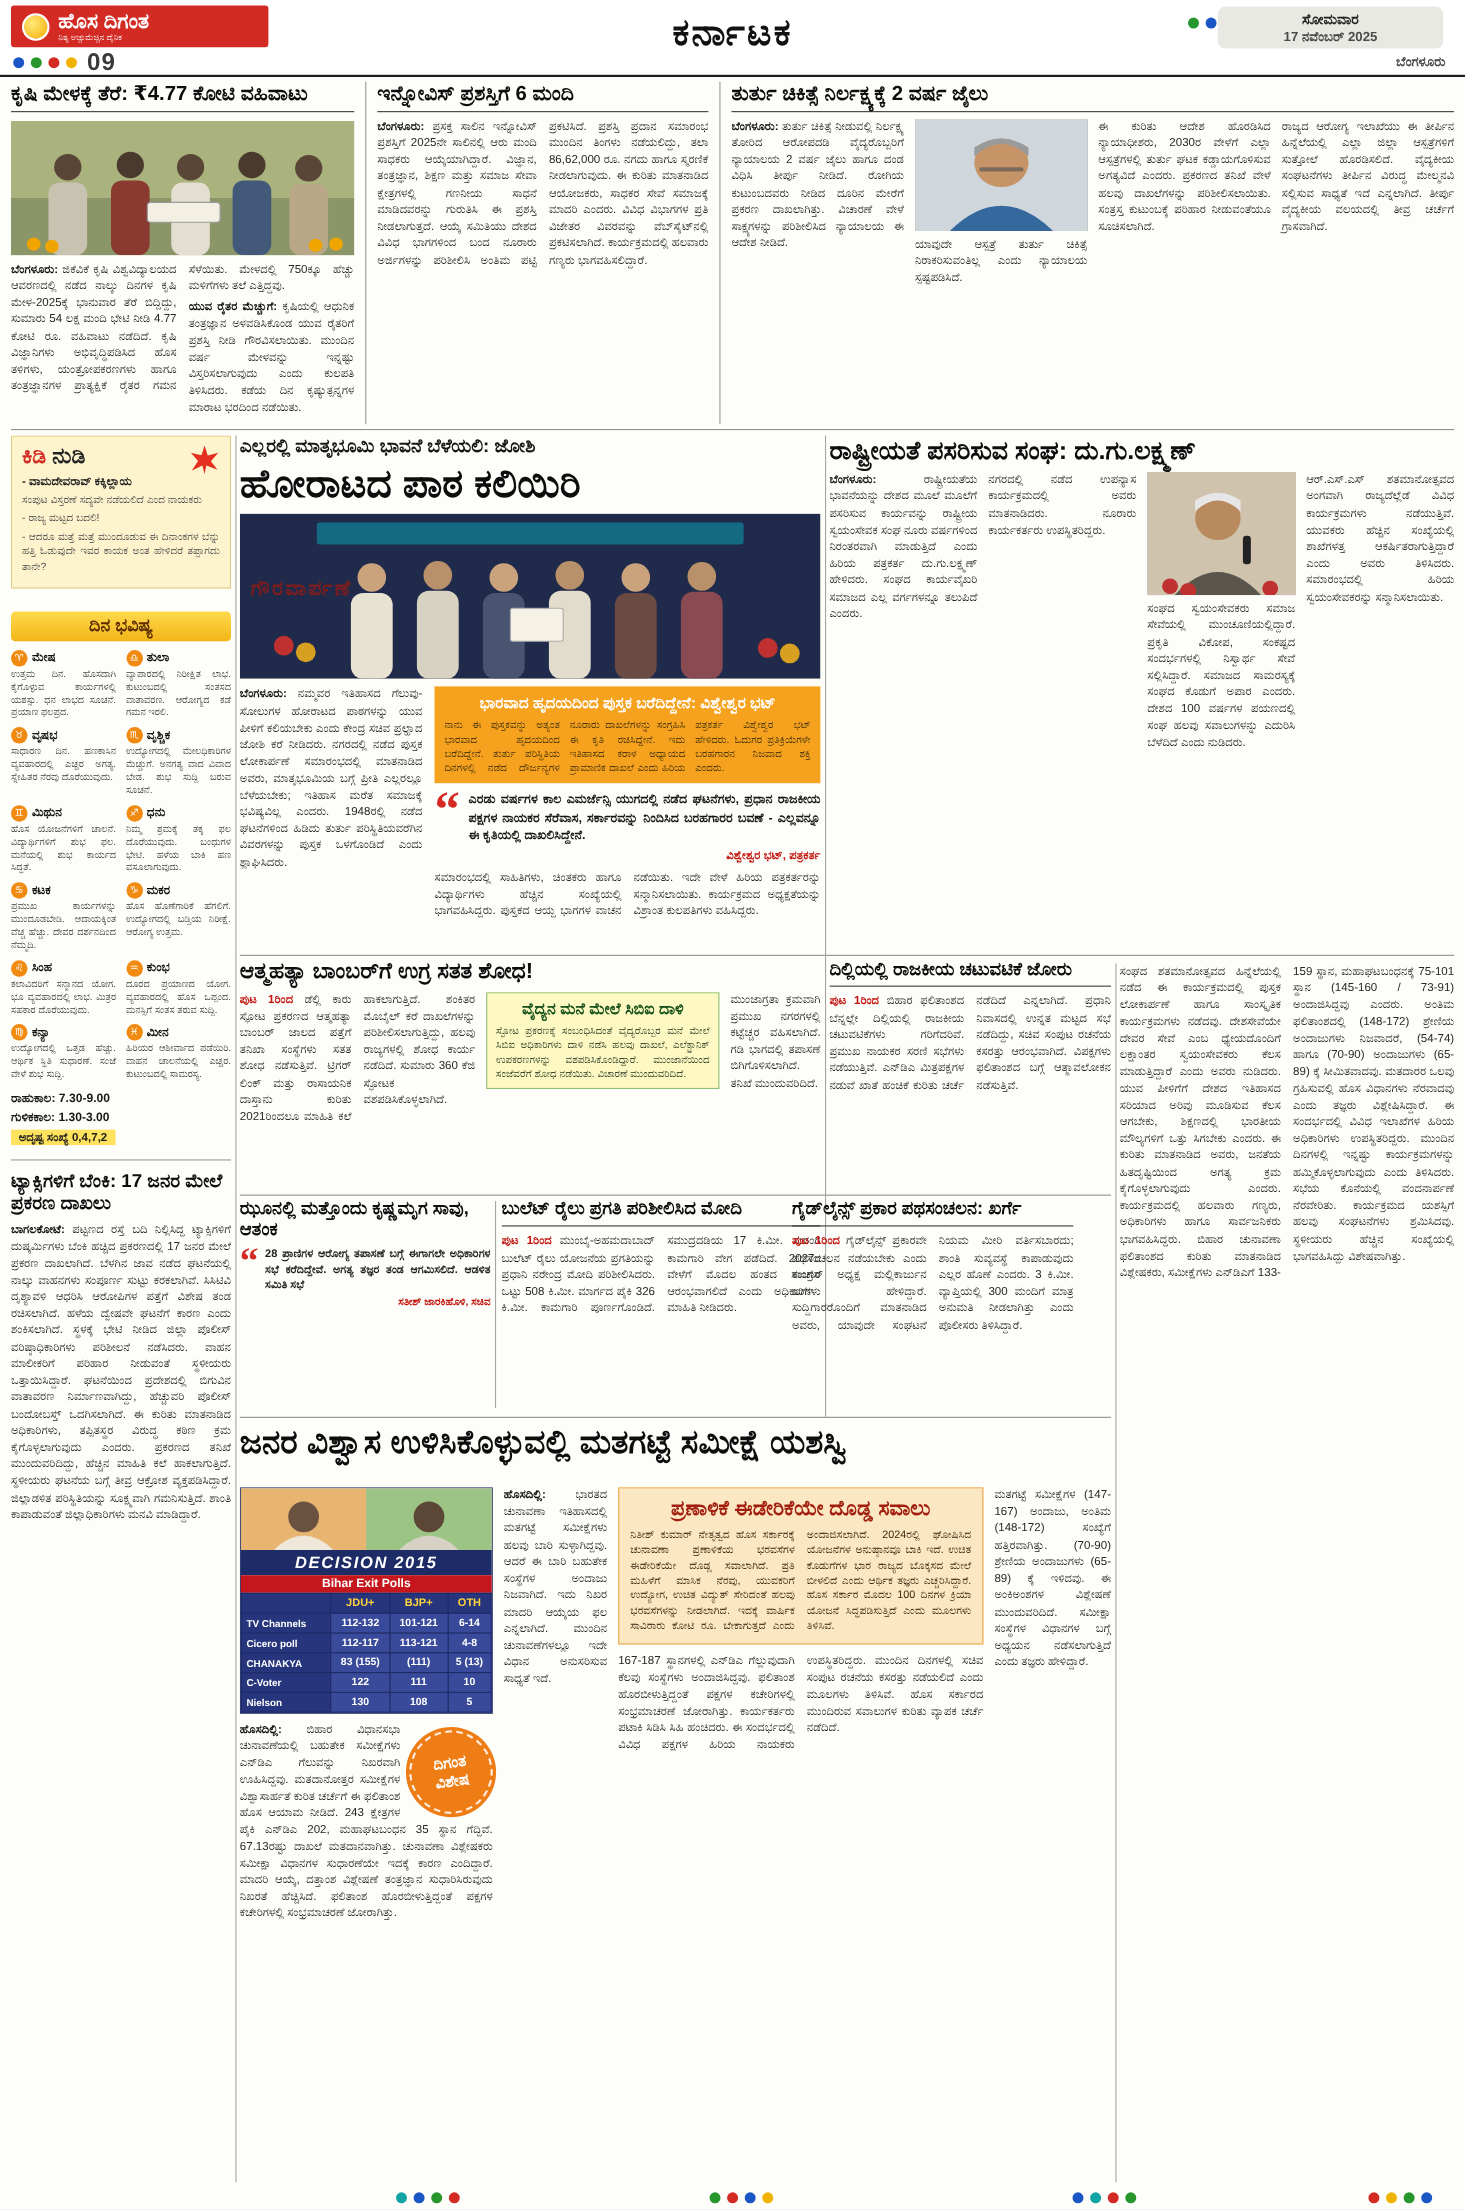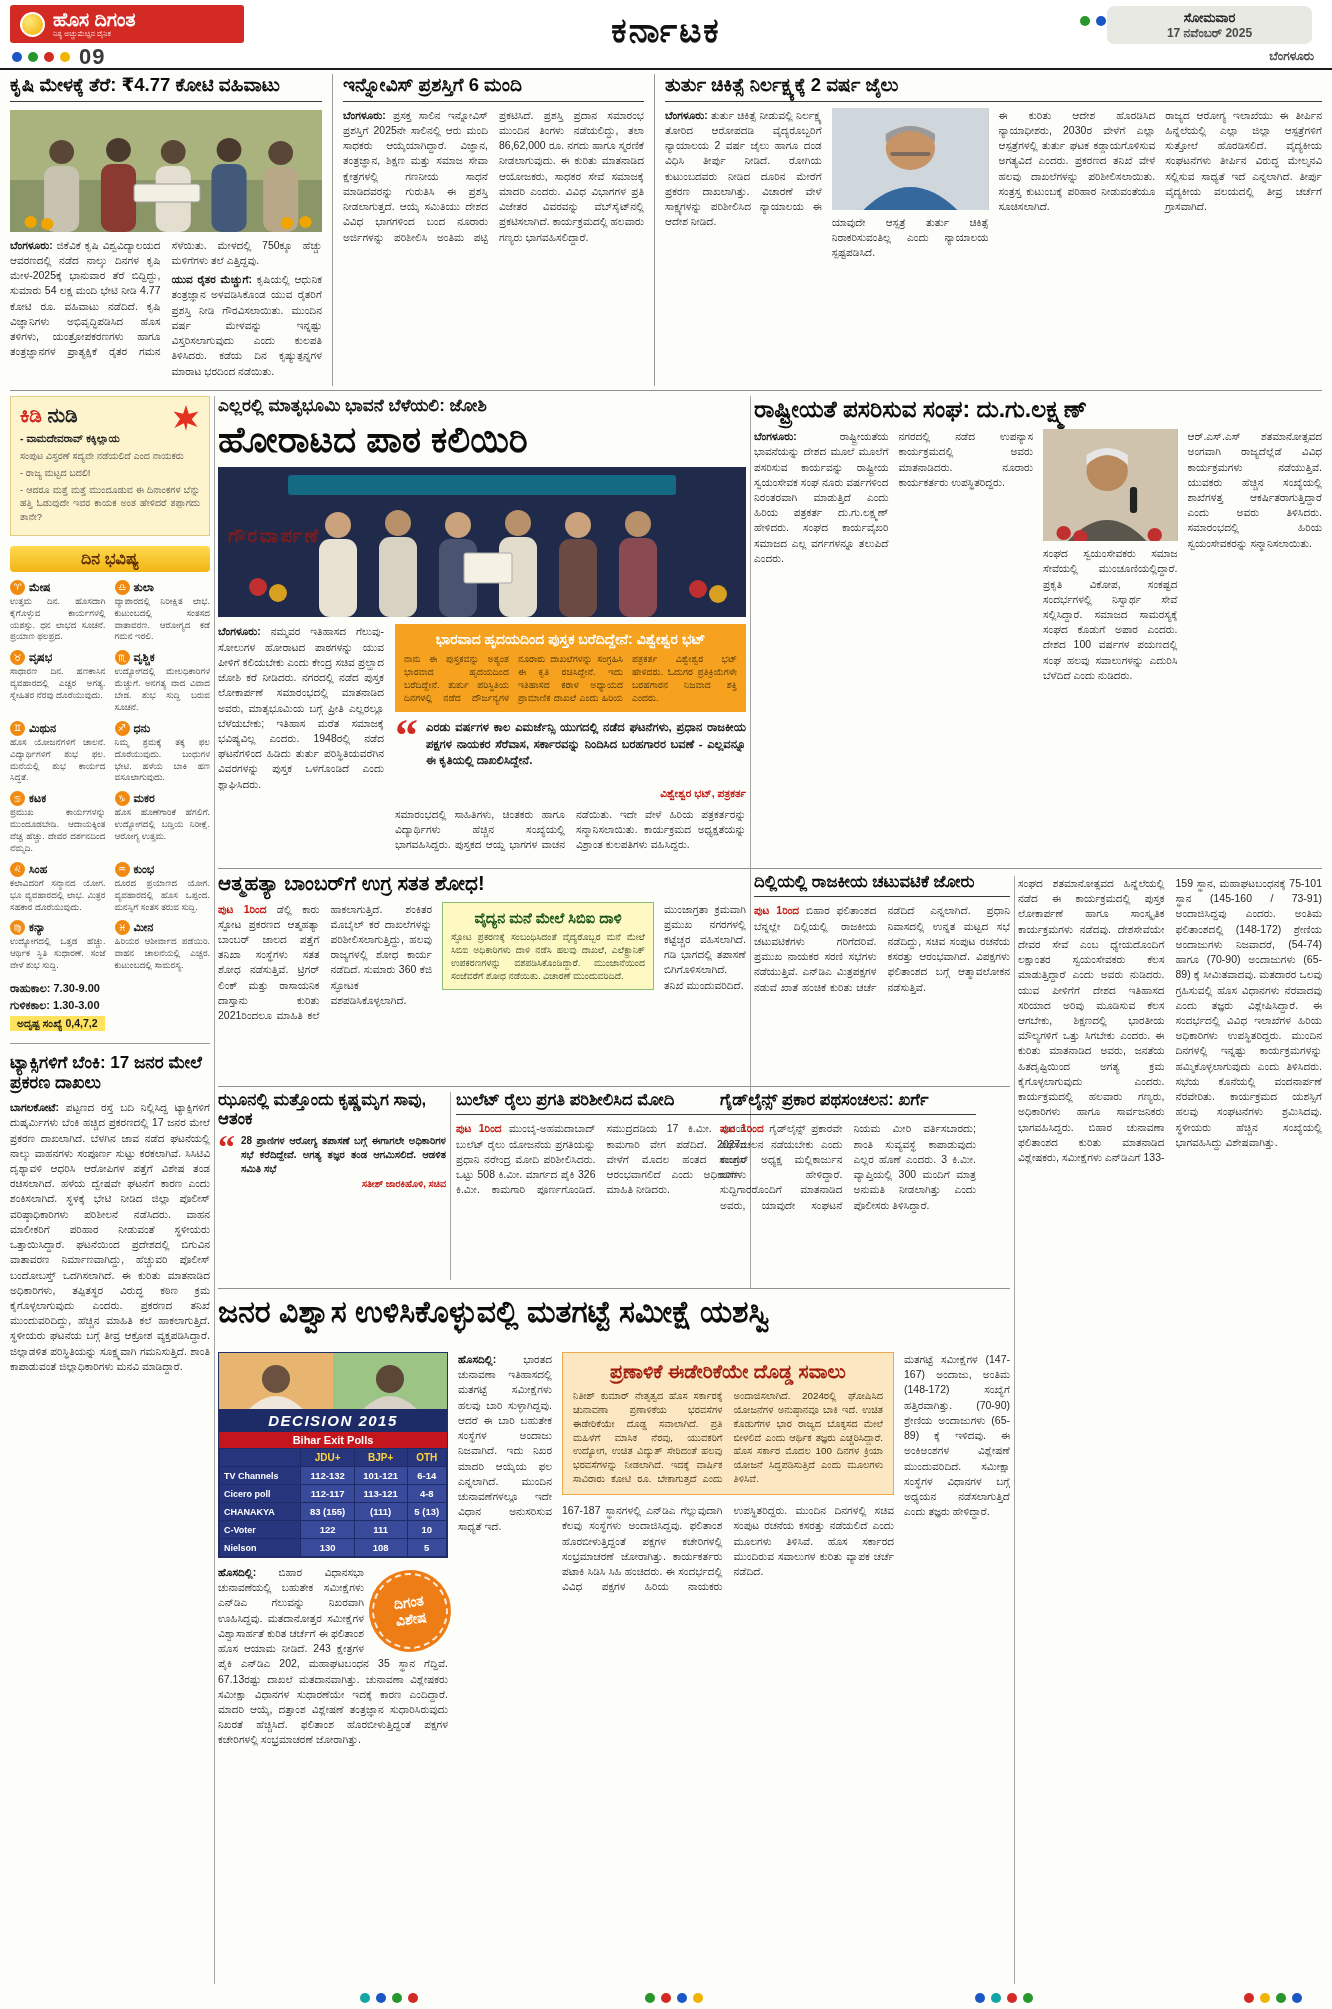--- a/index.html
+++ b/index.html
@@ -50,21 +50,21 @@
   .portrait{height:102px;margin-bottom:5px}
   
   .sidebar{position:absolute;left:10px;top:396px;width:200px;height:1588px;overflow:hidden}
   .kidi-box{background:#fdf4ce;border:1px solid #e2cd85;padding:8px 9px;position:relative}
   .kidi-title{font-size:20px;font-weight:bold;color:#d42a24;line-height:1}
   .kidi-title .blk{color:#232323}
   .star-burst{position:absolute;right:10px;top:8px;width:26px;height:26px;background:#e43020;
               clip-path:polygon(50% 0,61% 35%,98% 25%,72% 55%,95% 85%,56% 70%,50% 100%,42% 70%,5% 88%,27% 54%,2% 25%,39% 34%)}
   .kidi-author{font-weight:bold;font-size:10.5px;color:#1c1c1c;margin:7px 0 4px}
   .kidi-line{font-size:9.5px;color:#4c4c4c;line-height:1.45;margin-bottom:3px;text-align:justify}
-  .horo{margin-top:10px}
+  .horo{margin-top:21px}
   .horo-title{background:linear-gradient(#ffd94d,#f2b517);color:#5d2d00;font-weight:bold;font-size:16px;
               text-align:center;padding:4px 0;border-radius:4px}
   .horo-grid{display:grid;grid-template-columns:1fr 1fr;gap:7px 9px;margin-top:8px}
   .horo-head{display:flex;align-items:center;gap:4px;font-weight:bold;font-size:11px;color:#101010;margin-bottom:1px}
   .zodiac-icon{width:15px;height:15px;border-radius:50%;background:#f08a10;color:#fff;font-size:9px;
                display:flex;align-items:center;justify-content:center;flex:none}
   .horo-text{font-size:8.8px;line-height:1.35;color:#3c3c3c;text-align:justify}
   .horo-times{margin-top:8px;font-weight:bold;font-size:11px;color:#161616;line-height:1.5}
   .lucky{background:#ffe25e;display:inline-block;padding:1px 7px;font-weight:bold;font-size:10.5px;margin-top:3px}
   .taxi{margin-top:12px;border-top:1px solid #9a9a9a;padding-top:9px}
@@ -78,21 +78,21 @@
   .overlay-text{position:absolute;left:10px;top:58px;color:#7f1d1d;font-weight:bold;font-size:19px;opacity:.95;letter-spacing:2px}
   .center-mid{display:flex;gap:11px}
   .center-leftcol{width:166px;flex:none;overflow:hidden;height:252px}
   .center-rightcol{flex:1;display:flex;flex-direction:column}
   .bhat-box{background:#f6a21e;padding:7px 9px}
   .bhat-heading{color:#fff;font-size:14px;font-weight:bold;text-align:center;margin-bottom:4px;line-height:1.25}
   .bhat-body{font-size:9.3px;color:#40300a;column-count:3;column-gap:9px;text-align:justify;line-height:1.4}
   .quote-row{display:flex;gap:8px;margin-top:7px}
   .qmark{color:#d42a24;font-size:46px;line-height:.75;font-family:"Liberation Serif","DejaVu Serif",serif;font-weight:bold;flex:none}
   .quote-text{font-size:11.5px;font-weight:bold;line-height:1.45;color:#161616;text-align:justify}
-  .quote-attr{color:#c2160e;font-weight:bold;font-size:10.5px;text-align:right;margin-top:18px}
+  .quote-attr{color:#c2160e;font-weight:bold;font-size:10.5px;text-align:right;margin-top:3px}
   .center-bottom{margin-top:7px}
   
   .right-block{position:absolute;left:754px;top:396px;width:568px;height:468px;overflow:hidden}
   .hl-right{font-size:23px}
   .sangha-cols{display:flex;gap:10px;margin-top:6px;height:398px;overflow:hidden}
   .sangha-col{flex:1}
   .lakshman-photo{height:112px;margin-bottom:5px}
   
   .bomber-block{position:absolute;left:218px;top:872px;width:528px;height:210px;overflow:hidden}
   .hl-md{font-size:20px}

